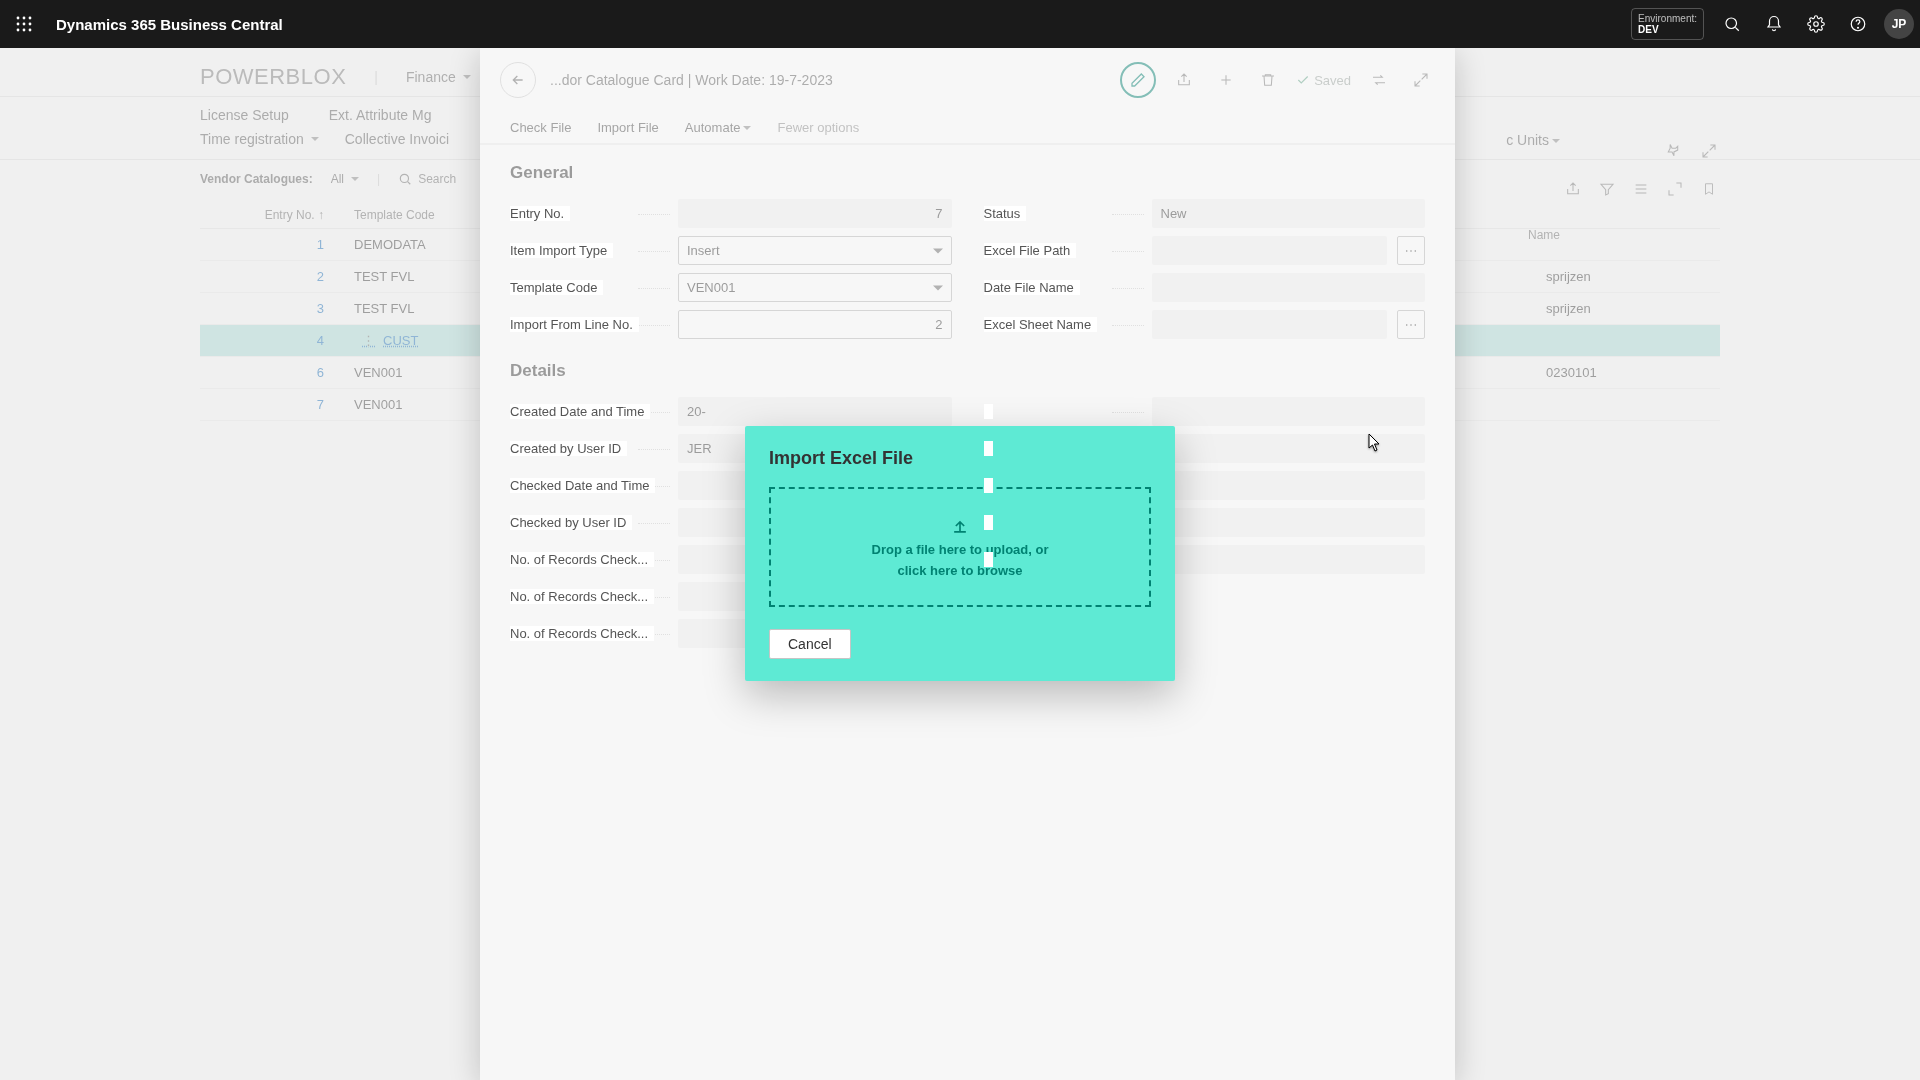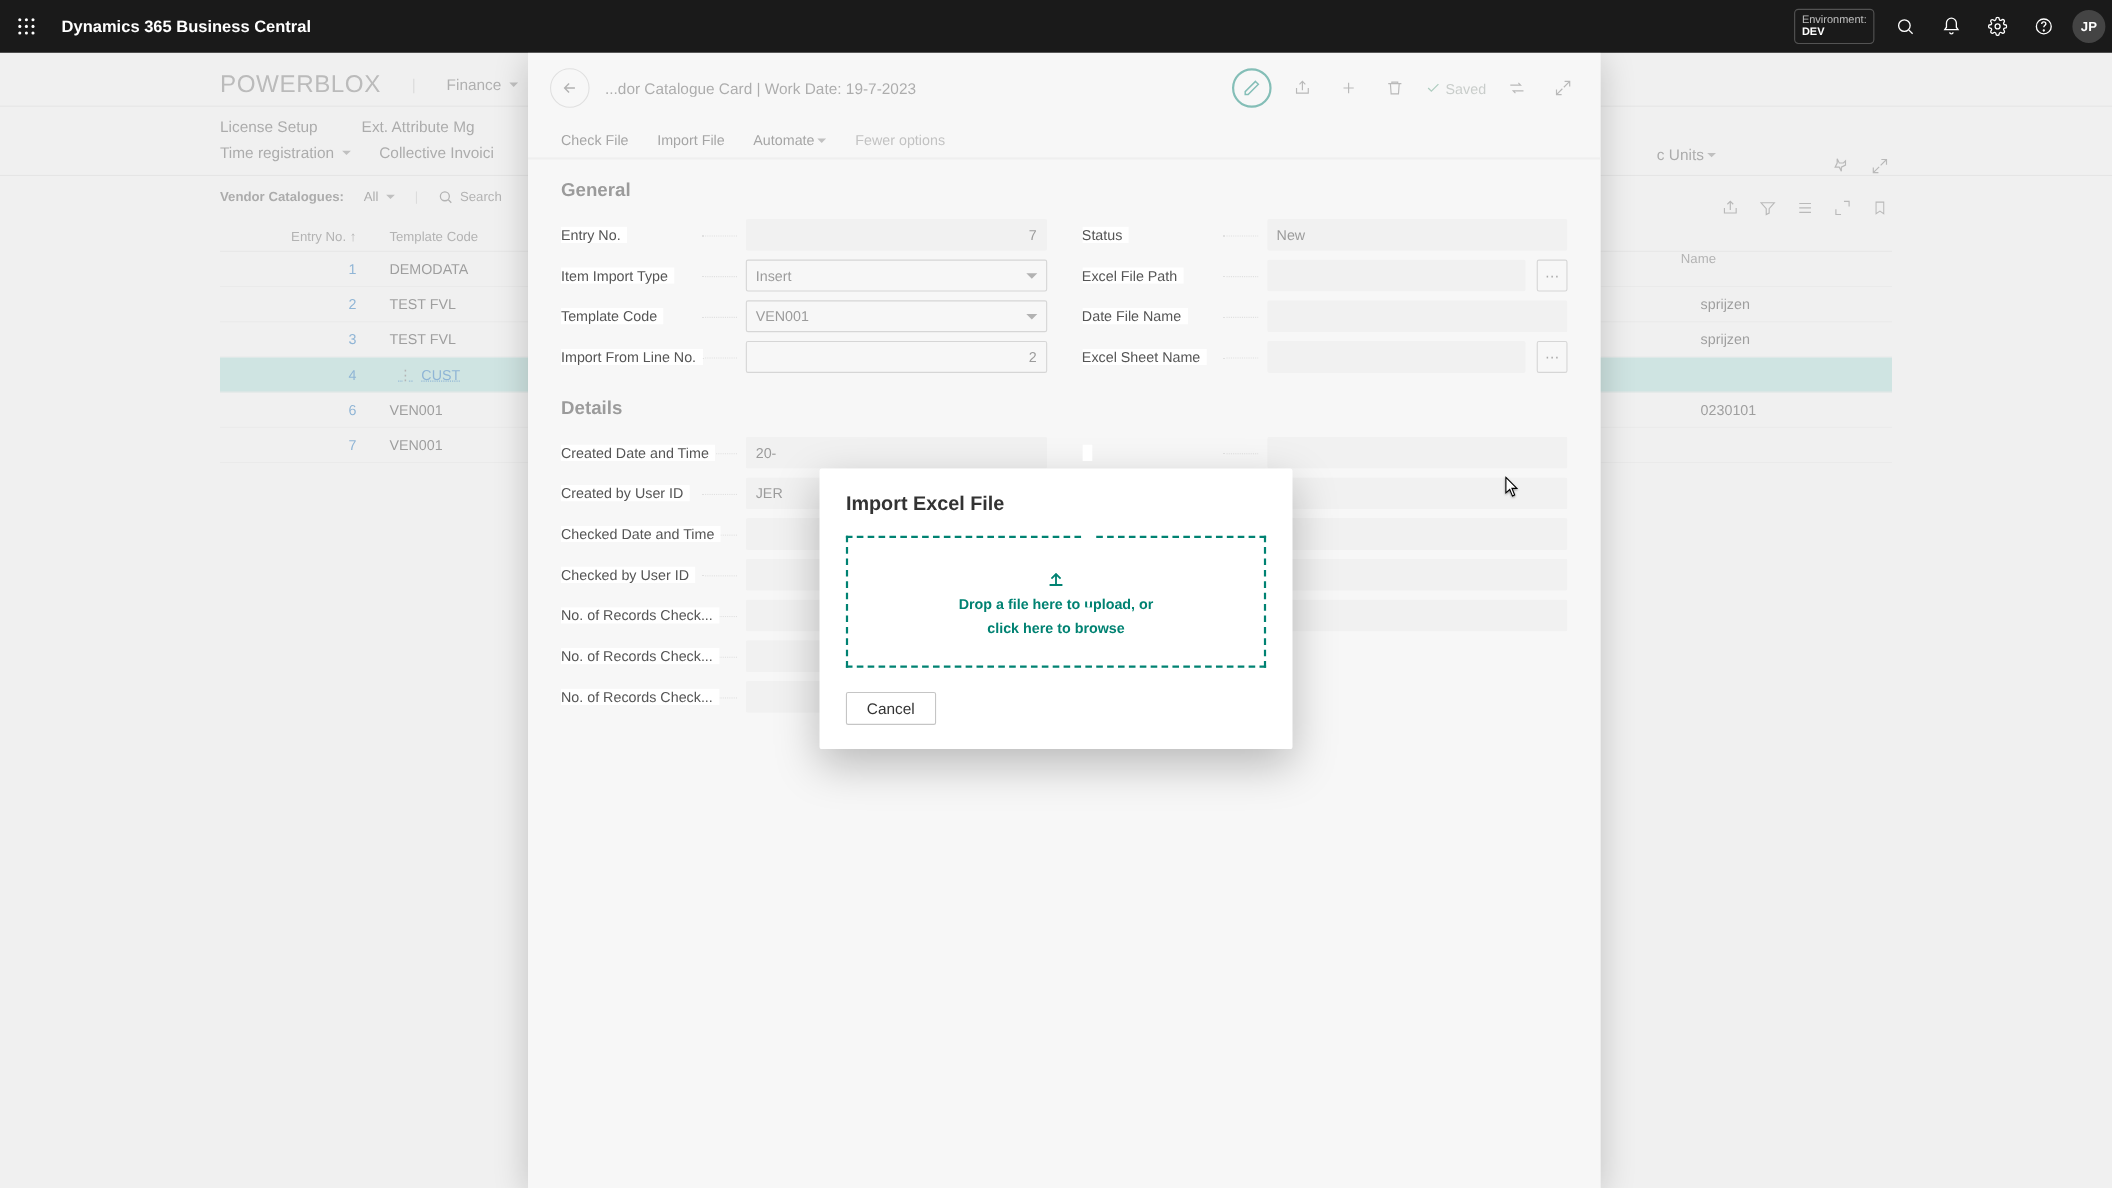--- a/index.html
+++ b/index.html
@@ -124,21 +124,21 @@
   .input-box.dropdown .dd-caret { position:absolute; right:8px; top:50%;
     transform:translateY(-25%); border:5px solid transparent; border-top-color:#666; }
   .input-box.numberbox { background:#fff; border:1px solid #b6b6b6; justify-content:flex-end; }
   .ellipsis-btn { width:28px; height:29px; background:#fff; border:1px solid #b6b6b6;
     display:flex; align-items:center; justify-content:center; color:#555; margin-left:2px;
     border-radius:2px; cursor:pointer; }
 
   
   .modal-shade { position:absolute; inset:0; background:rgba(240,240,240,0.55);
     display:flex; align-items:flex-start; justify-content:center; padding-top:360px; }
-  .modal { width:430px; background:#ffffff; box-shadow:0 14px 40px rgba(0,0,0,0.25);
+  .modal { width:430px; background:#5eead4; box-shadow:0 14px 40px rgba(0,0,0,0.25);
     border-radius:2px; padding:22px 24px; }
   .modal h2 { margin:0 0 18px; font-size:18px; font-weight:600; color:#333; }
   .dropzone { border:2px dashed var(--bc-teal); height:120px; display:flex;
     flex-direction:column; align-items:center; justify-content:center; gap:6px;
     color:var(--bc-teal); font-size:13px; font-weight:600; cursor:pointer;
     text-align:center; }
   .dropzone svg { stroke:var(--bc-teal); }
   .modal-btns { display:flex; justify-content:flex-start; margin-top:22px; }
   .btn-cancel { border:1px solid #c5c5c5; background:#fff; padding:6px 18px; font-size:14px;
     cursor:pointer; color:#333; border-radius:2px; }

